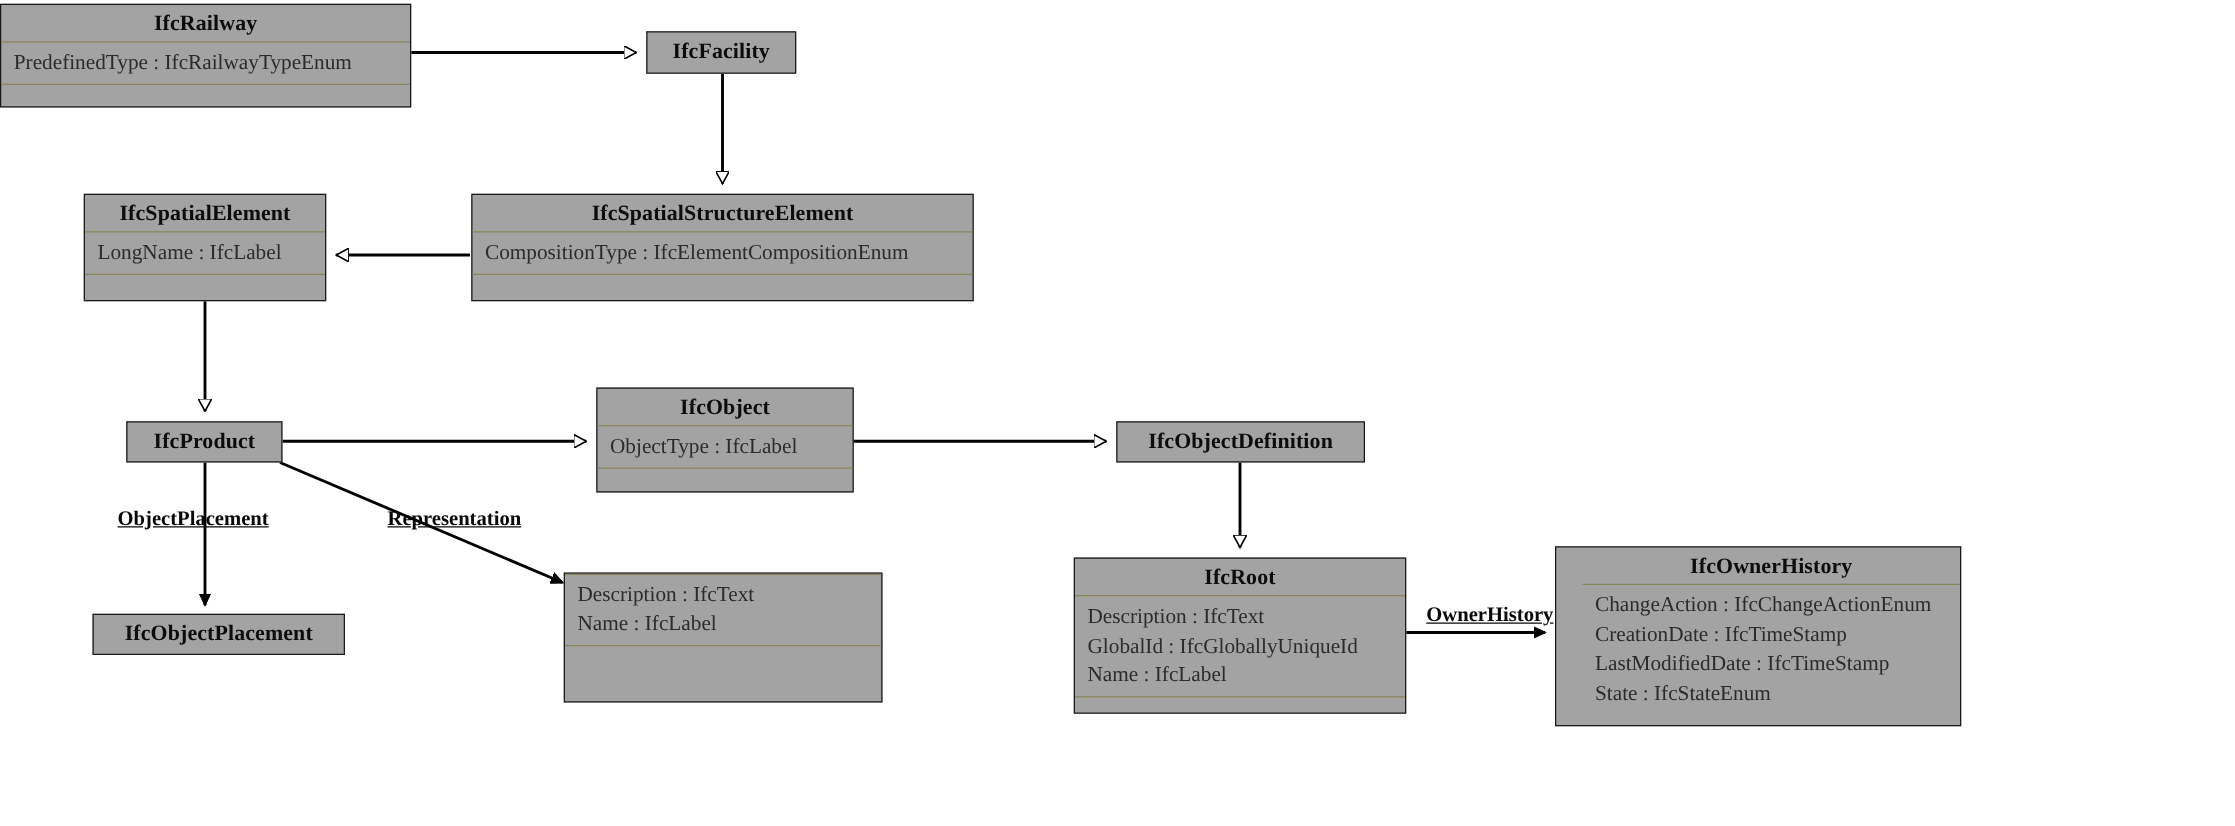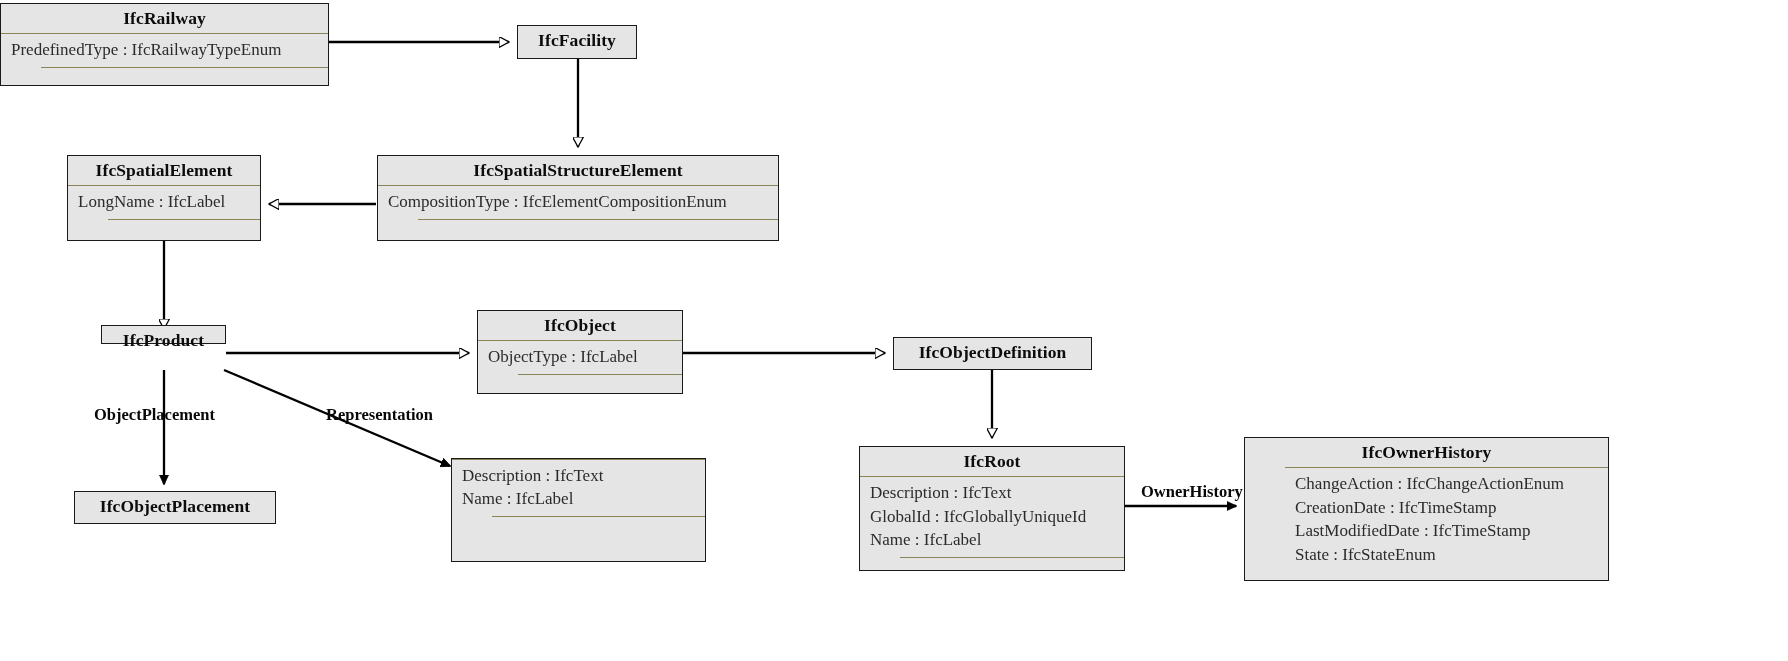--- a/index.html
+++ b/index.html
@@ -19,21 +19,21 @@
   svg#edges {
     position: absolute;
     left: 0; top: 0;
     width: 1788px;
     height: 661px;
     pointer-events: none;
   }
   .uml-class {
     position: absolute;
     box-sizing: border-box;
-    background: #e5e5e5;
+    background: #a3a3a3;
     border: 1.6px solid #1a1a1a;
     display: flex;
     flex-direction: column;
     z-index: 5;
   }
   .uml-title {
     font-weight: bold;
     font-size: 17.5px;
     color: #0c0c0c;
     text-align: center;
@@ -59,22 +59,23 @@
   }
   .edge-label {
     position: absolute;
     font-family: "Liberation Serif", "DejaVu Serif", serif;
     font-weight: bold;
     font-size: 16.5px;
     color: #080808;
     white-space: nowrap;
     z-index: 8;
     background: transparent;
+    text-decoration: underline;
   }
-  .spacer-fill { flex: 1 1 auto; margin-left: 40px; }
+  .spacer-fill { flex: 1 1 auto; }
 </style>
 </head>
 <body>
 
 <div id="canvas">
 
   <svg id="edges" viewBox="0 0 1788 661" xmlns="http://www.w3.org/2000/svg">
     <defs>
       <marker id="hollowTri" viewBox="0 0 12 12" refX="11" refY="6" markerWidth="11" markerHeight="11" orient="auto-start-reverse" markerUnits="userSpaceOnUse">
         <path d="M 0 0 L 11 6 L 0 12 z" fill="#ffffff" stroke="#000000" stroke-width="1.4"></path>
@@ -129,21 +130,21 @@
   </div>
 
   <div class="uml-class" style="left:377px; top:155px; width:402px; height:86px;">
     <div class="uml-title">IfcSpatialStructureElement</div>
     <div class="compartment">
       <div class="attr">CompositionType : IfcElementCompositionEnum</div>
     </div>
     <div class="compartment empty spacer-fill"></div>
   </div>
 
-  <div class="uml-class" style="left:101px; top:325px; width:125px; height:19px;">
+  <div class="uml-class" style="left:101px; top:337px; width:125px; height:33px;">
     <div class="uml-title">IfcProduct</div>
   </div>
 
   <div class="uml-class" style="left:477px; top:310px; width:206px; height:84px;">
     <div class="uml-title">IfcObject</div>
     <div class="compartment">
       <div class="attr">ObjectType : IfcLabel</div>
     </div>
     <div class="compartment empty spacer-fill"></div>
   </div>
@@ -167,29 +168,29 @@
   <div class="uml-class" style="left:859px; top:446px; width:266px; height:125px;">
     <div class="uml-title">IfcRoot</div>
     <div class="compartment">
       <div class="attr">Description : IfcText</div>
       <div class="attr">GlobalId : IfcGloballyUniqueId</div>
       <div class="attr">Name : IfcLabel</div>
     </div>
     <div class="compartment empty spacer-fill"></div>
   </div>
 
-  <div class="uml-class" style="left:1244px; top:437px; width:365px; height:144px;">
+  <div class="uml-class" style="left:1244px; top:437px; width:325px; height:144px;padding-left:21px;">
     <div class="uml-title">IfcOwnerHistory</div>
     <div class="compartment spacer-fill">
       <div class="attr">ChangeAction : IfcChangeActionEnum</div>
       <div class="attr">CreationDate : IfcTimeStamp</div>
       <div class="attr">LastModifiedDate : IfcTimeStamp</div>
       <div class="attr">State : IfcStateEnum</div>
     </div>
   </div>
 
   <div class="edge-label" style="left:94px; top:405px;">ObjectPlacement</div>
 
-  <div class="edge-label" style="left:310px; top:405px;margin-left:16px;">Representation</div>
+  <div class="edge-label" style="left:310px; top:405px;">Representation</div>
 
   <div class="edge-label" style="left:1141px; top:482px;">OwnerHistory</div>
 
 </div>
 
 </body></html>

